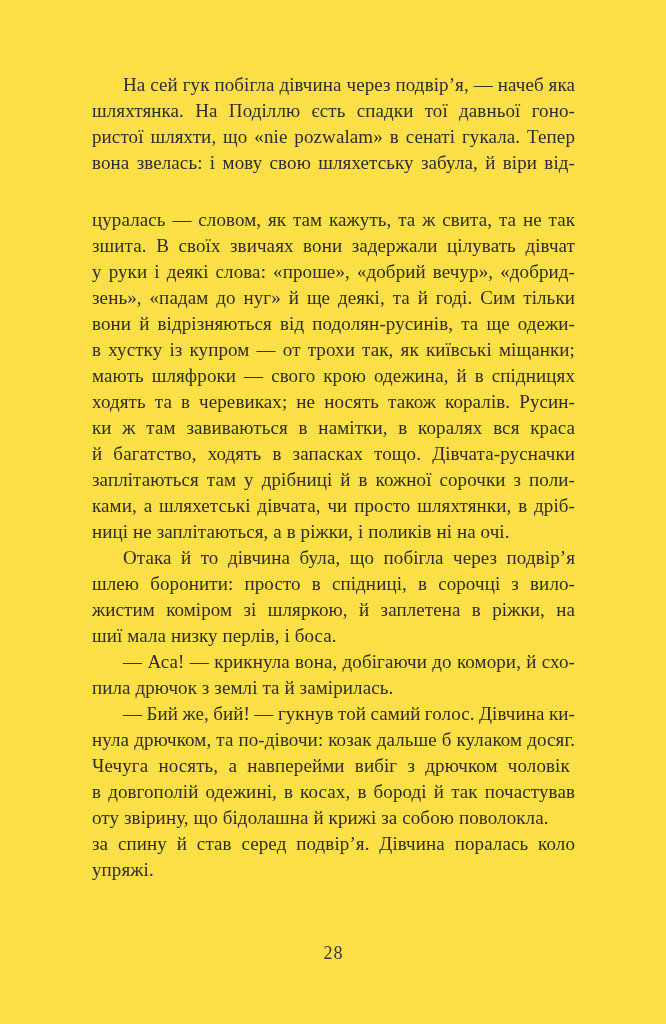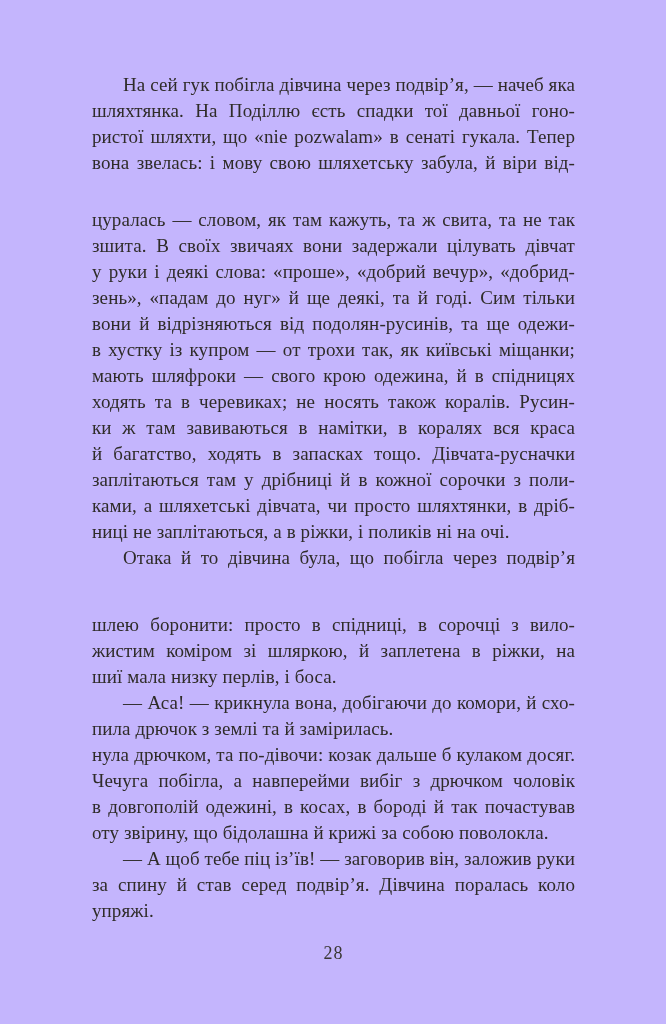--- a/index.html
+++ b/index.html
@@ -11,21 +11,21 @@
     height: 1024px;
     background: #fcfcfa;
     overflow: hidden;
     position: relative;
     font-family: "Liberation Serif", "DejaVu Serif", serif;
     color: #2f2c29;
   }
   .book-page {
     position: absolute;
     inset: 0;
-    background: #c4b5fd;
+    background: #fde047;
   }
   .text-block {
     position: absolute;
     left: 92px;
     top: 72px;
     width: 483px;
   }
   .para {
     margin: 0;
     padding: 0;
@@ -72,34 +72,34 @@
         <div class="line" style="word-spacing: 3.13086px;"><span>мають шляфроки — свого крою одежина, й в спідницях</span></div>
         <div class="line" style="word-spacing: 4.19336px;"><span>ходять та в черевиках; не носять також коралів. Русин-</span></div>
         <div class="line" style="word-spacing: 5.90278px;"><span>ки ж там завиваються в намітки, в коралях вся краса</span></div>
         <div class="line" style="word-spacing: 6.24479px;"><span>й багатство, ходять в запасках тощо. Дівчата-русначки</span></div>
         <div class="line" style="word-spacing: 3.10938px;"><span>заплітаються там у дрібниці й в кожної сорочки з поли-</span></div>
         <div class="line" style="word-spacing: 2.00391px;"><span>ками, а шляхетські дівчата, чи просто шляхтянки, в дріб-</span></div>
         <div class="line last"><span>ниці не заплітаються, а в ріжки, і поликів ні на очі.</span></div>
       </div>
       <div class="para">
         <div class="line first" style="word-spacing: 4.58398px;"><span>Отака й то дівчина була, що побігла через подвір’я</span></div>
-        <div class="line" style="word-spacing: 6.23242px; margin-top: 41px;"><span>шлею боронити: просто в спідниці, в сорочці з вило-</span></div>
+        <div class="line" style="word-spacing: 6.23242px;"><span>шлею боронити: просто в спідниці, в сорочці з вило-</span></div>
         <div class="line" style="word-spacing: 6.45703px;"><span>жистим коміром зі шляркою, й заплетена в ріжки, на</span></div>
         <div class="line last"><span>шиї мала низку перлів, і боса.</span></div>
       </div>
       <div class="para">
         <div class="line first" style="word-spacing: 0.434028px;"><span>— Аса! — крикнула вона, добігаючи до комори, й схо-</span></div>
         <div class="line last"><span>пила дрючок з землі та й замірилась.</span></div>
       </div>
       <div class="para">
+        <div class="line first" style="word-spacing: -0.442188px;"><span>— Бий же, бий! — гукнув той самий голос. Дівчина ки-</span></div>
         <div class="line" style="word-spacing: 0.144531px;"><span>нула дрючком, та по-дівочи: козак дальше б кулаком досяг.</span></div>
-        <div class="line" style="word-spacing: 5.3817px;"><span>Чечуга побігла, а навперейми вибіг з дрючком чоловік</span></div>
+        <div class="line" style="word-spacing: 5.3817px;"><span>Чечуга носять, а навперейми вибіг з дрючком чоловік</span></div>
         <div class="line" style="word-spacing: 2.2309px;"><span>в довгополій одежині, в косах, в бороді й так почастував</span></div>
         <div class="line last"><span>оту звірину, що бідолашна й крижі за собою поволокла.</span></div>
       </div>
       <div class="para">
-        <div class="line first" style="word-spacing: -0.015625px;"><span>— А щоб тебе піц із’їв! — заговорив він, заложив руки</span></div>
         <div class="line" style="word-spacing: 4.98633px;"><span>за спину й став серед подвір’я. Дівчина поралась коло</span></div>
         <div class="line last"><span>упряжі.</span></div>
       </div>
     </div>
   <div class="page-number">28</div>
 </div>
 
 </body></html>

